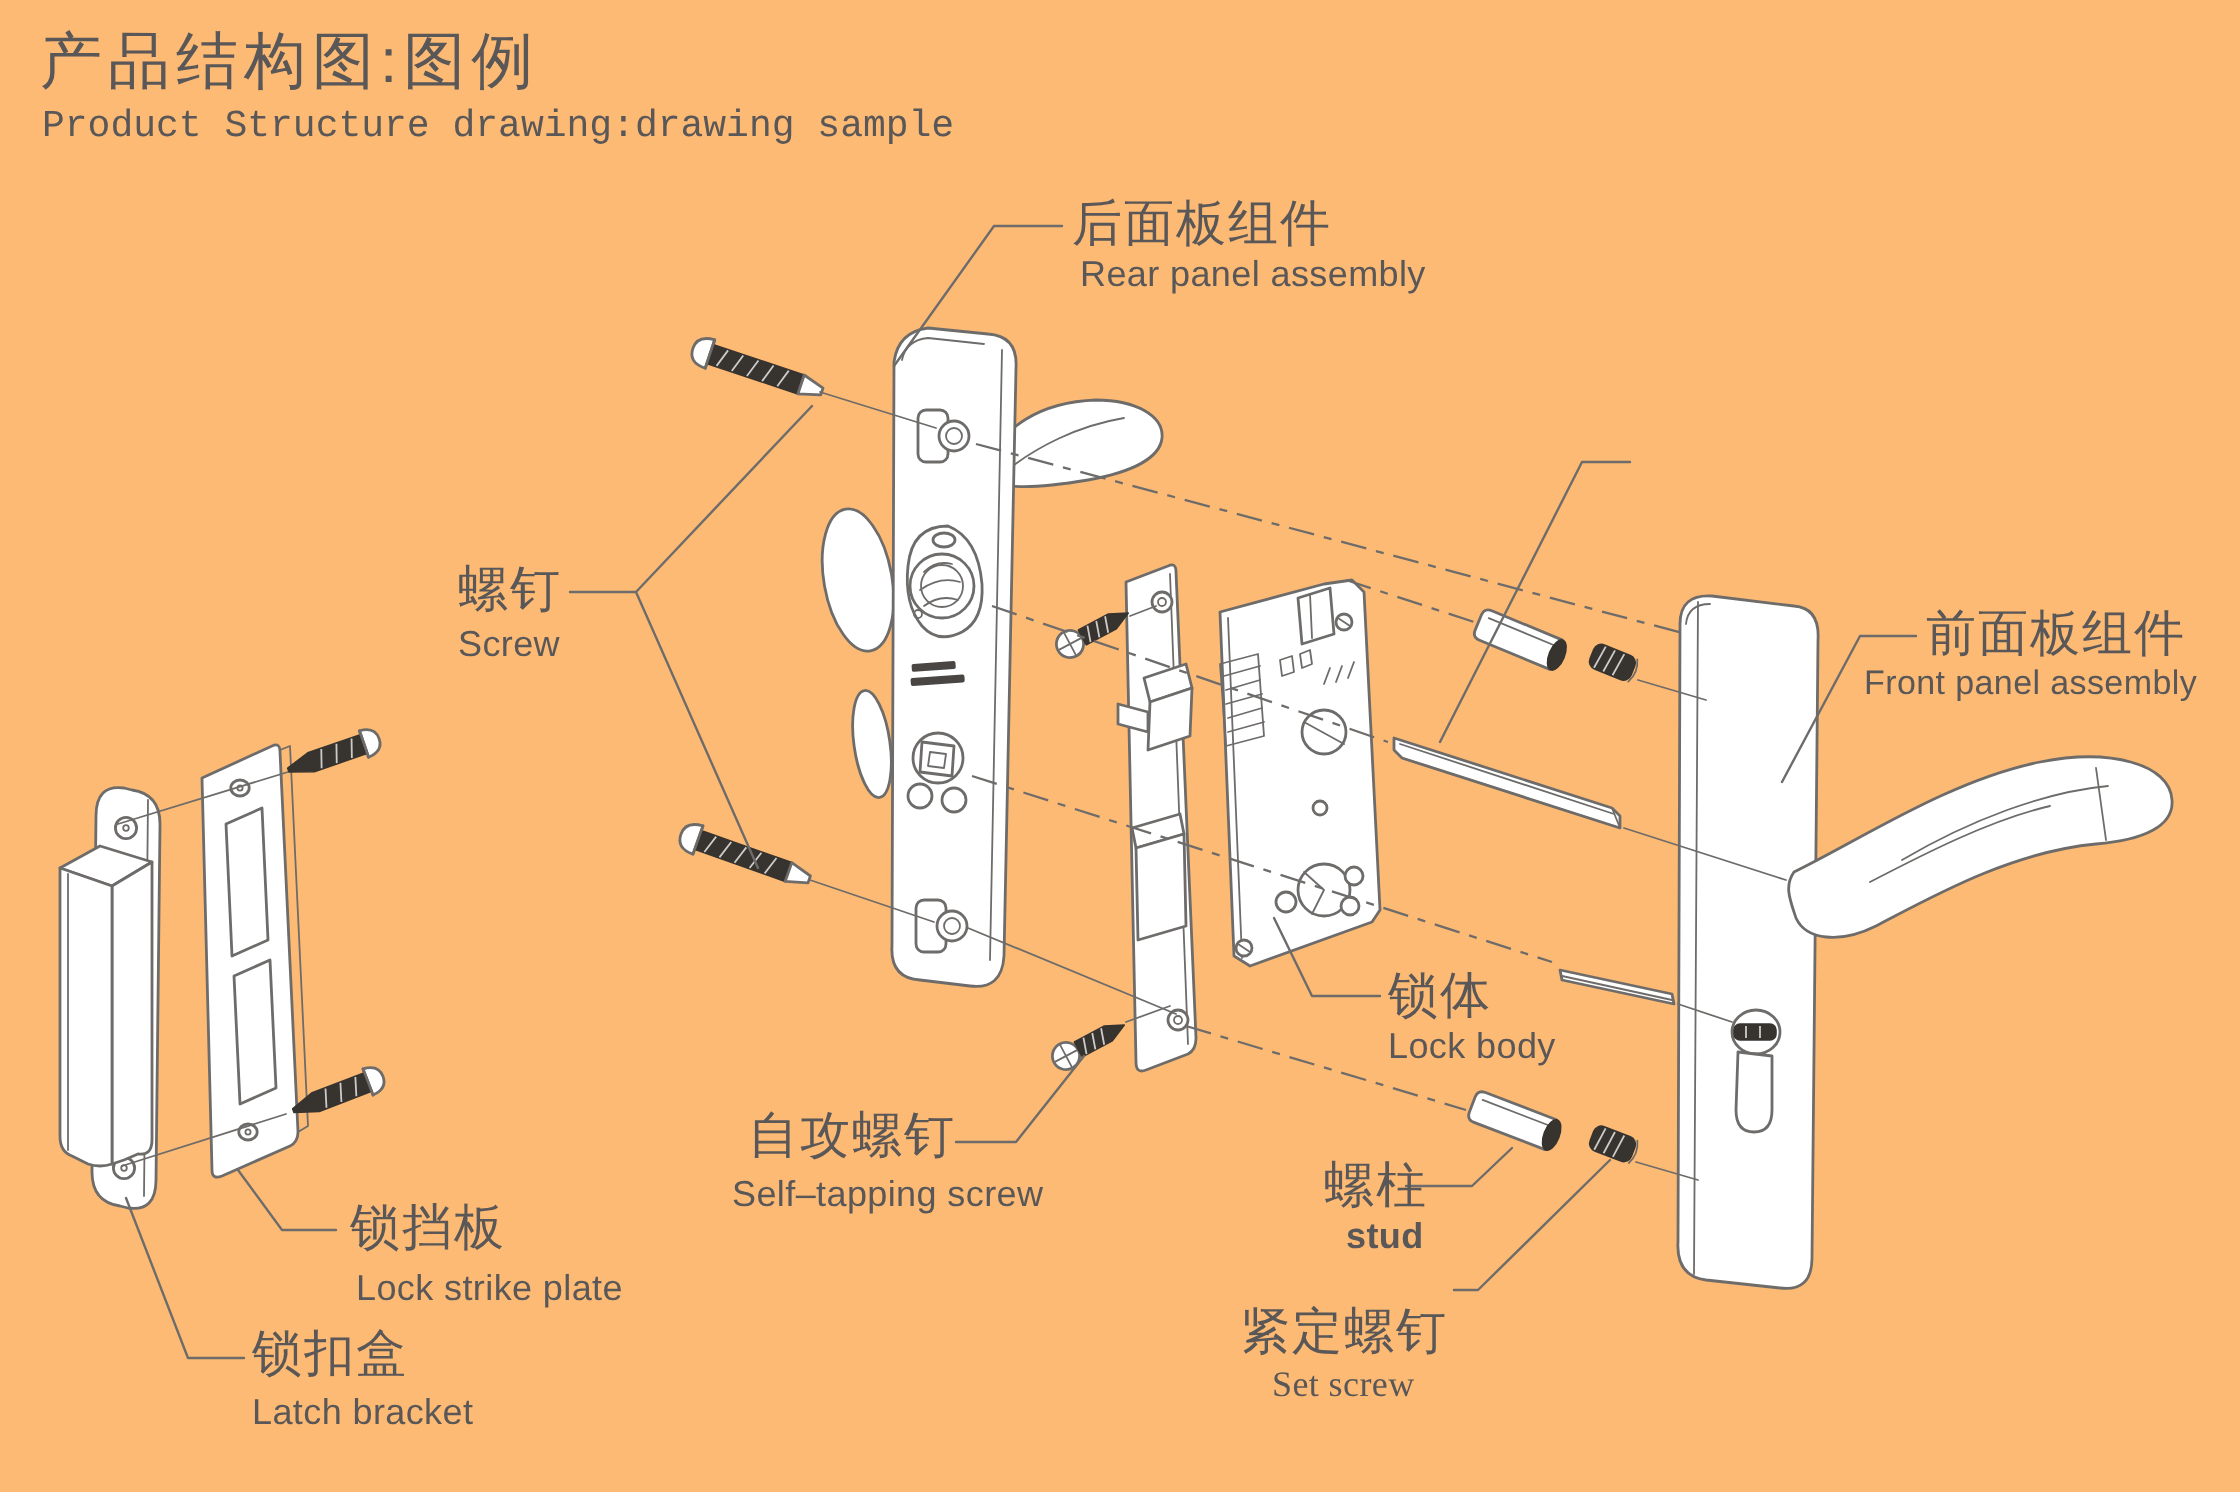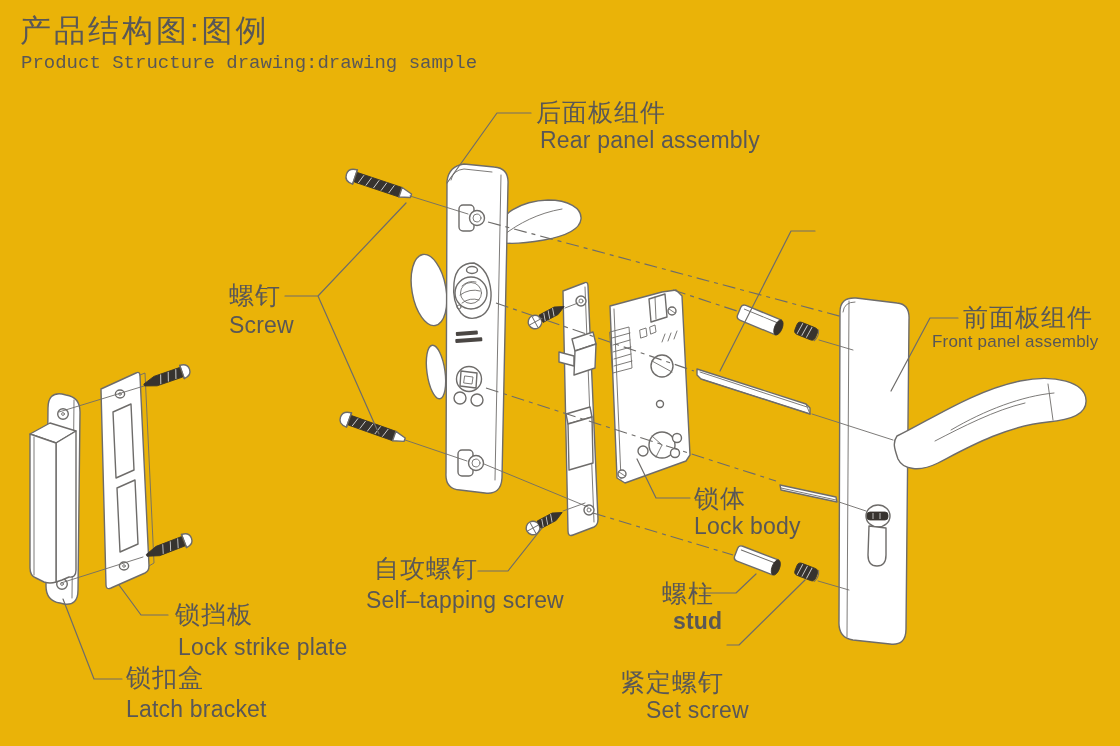--- a/index.html
+++ b/index.html
@@ -1,28 +1,28 @@
 <!DOCTYPE html>
 <html><head>
 <meta charset="utf-8">
 <style>
   html,body{margin:0;padding:0;background:#fff;}
-  .stage{position:relative;width:1120px;height:746px;background:#eab308;overflow:hidden;
+  .stage{position:relative;width:1120px;height:746px;background:#fdba74;overflow:hidden;
          font-family:"Liberation Sans","DejaVu Sans",sans-serif;color:#595757;}
   svg{position:absolute;left:0;top:0;}
   .ln{fill:none;stroke:#6e6c6a;stroke-width:1.4;stroke-linejoin:round;stroke-linecap:round;}
   .wh{fill:#ffffff;stroke:#6e6c6a;stroke-width:1.4;stroke-linejoin:round;stroke-linecap:round;}
   .thin{fill:none;stroke:#6e6c6a;stroke-width:0.9;stroke-linejoin:round;stroke-linecap:round;}
   .dk{fill:#37332f;stroke:#37332f;stroke-width:0.8;stroke-linejoin:round;}
   .hatch{fill:none;stroke:#ffffff;stroke-width:0.9;opacity:.75;}
   .dash{fill:none;stroke:#6e6c6a;stroke-width:1.15;stroke-dasharray:13 5 4 5;}
   .leader{fill:none;stroke:#6e6c6a;stroke-width:1.2;stroke-linejoin:round;stroke-linecap:round;}
   .lbl{position:absolute;white-space:nowrap;line-height:1.15;}
   .zh{font-size:25px;letter-spacing:1px;}
-  .en{font-size:23px;letter-spacing:0.2px;}
+  .en{font-size:18px;letter-spacing:0.2px;}
   .title-zh{position:absolute;left:20px;top:10px;font-size:31px;letter-spacing:3px;}
   .title-en{position:absolute;left:21px;top:52px;font-size:19px;font-family:Liberation Mono, monospace;}
 </style>
 </head>
 <body>
 
 <div class="stage">
 
 <svg width="1120" height="746" viewBox="0 0 1120 746">
   <defs>
@@ -244,23 +244,23 @@
 <div class="lbl" style="left:374px;top:554px;">
   <div class="zh">自攻螺钉</div>
   <div class="en" style="margin-left:-8px;margin-top:4px;">Self–tapping screw</div>
 </div>
 
 <div class="lbl" style="left:662px;top:579px;">
   <div class="zh">螺柱</div>
   <div class="en" style="margin-left:11px;font-weight:bold;">stud</div>
 </div>
 
-<div class="lbl" style="left:620px;top:668px;">
+<div class="lbl" style="left:620px;top:653px;font-family:Liberation Serif, serif;">
   <div class="zh">紧定螺钉</div>
-  <div class="en" style="margin-left:26px;">Set screw</div>
+  <div class="en" style="margin-left:16px;">Set screw</div>
 </div>
 
 <div class="lbl" style="left:126px;top:663px;">
   <div class="zh">锁扣盒</div>
   <div class="en" style="margin-top:4px;">Latch bracket</div>
 </div>
 
 <div class="lbl" style="left:175px;top:600px;">
   <div class="zh">锁挡板</div>
   <div class="en" style="margin-left:3px;margin-top:5px;">Lock strike plate</div>

